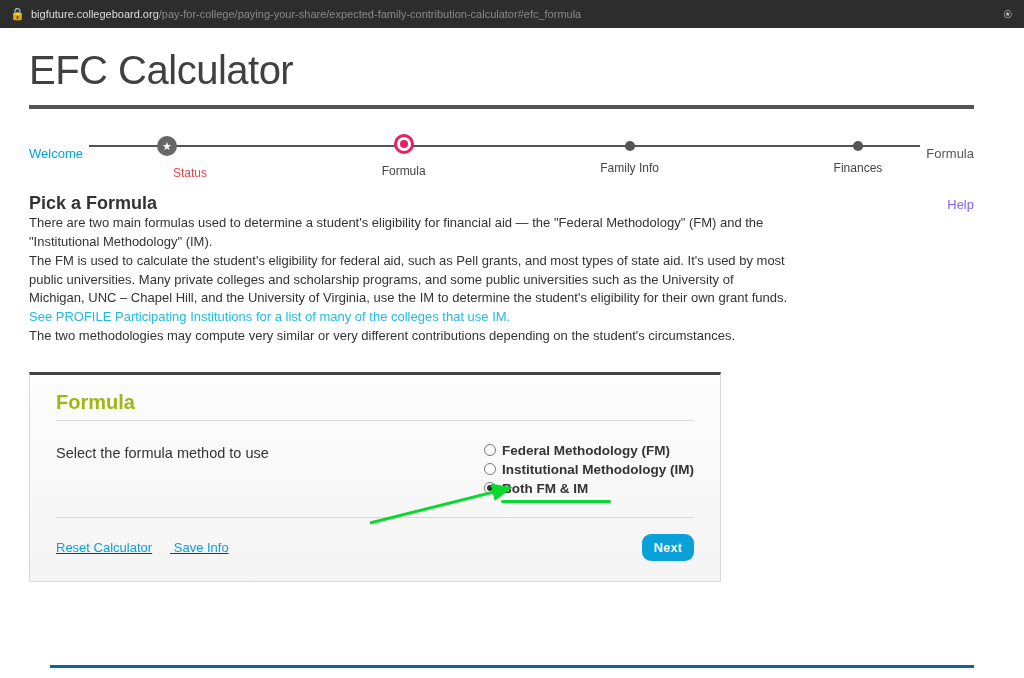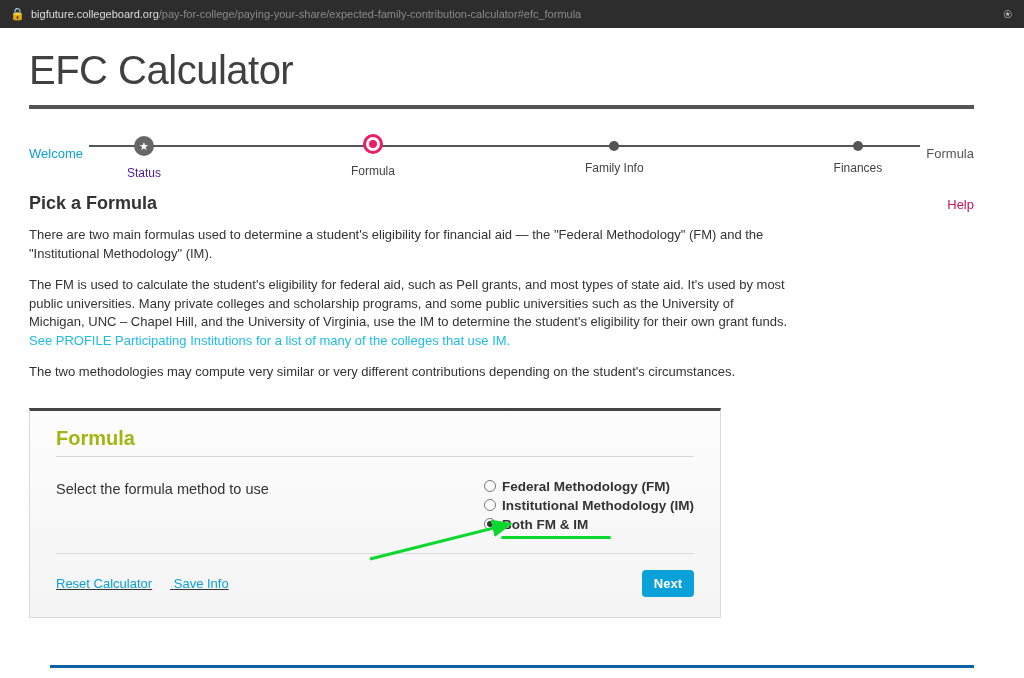--- a/index.html
+++ b/index.html
@@ -93,39 +93,38 @@
     background: #fff;
     border: 3px solid #e91e63;
     margin-top: 1px;
     position: relative;
   }
   .step .dot.current::after{
     content:""; position:absolute; left:3px; top:3px; width:8px; height:8px;
     background:#e91e63; border-radius:50%;
   }
   .step .label { color: #444; }
-  .step .label.active { color: #4c1d95; }
+  .step .label.active { color: #ef4444; margin-left: 46px; }
 
   .subhead {
     margin-top: 20px;
     display: flex;
     justify-content: space-between;
     align-items: baseline;
   }
   h2.pick {
     font-size: 18px;
     font-weight: 600;
     color: #333;
   }
-  .help { color: #be185d; font-size: 13px; cursor:pointer; }
+  .help { color: #8b5cf6; font-size: 13px; cursor:pointer; }
   p.body {
     font-size: 13px;
     line-height: 1.45;
     color: #333;
-    margin-top: 12px;
     max-width: 760px;
   }
   a.inline { color: #1fbce4; text-decoration: none; }
 
   .panel {
     margin-top: 26px;
     border-top: 3px solid #444;
     border-left: 1px solid #d9d9d9;
     border-right: 1px solid #d9d9d9;
     border-bottom: 1px solid #d9d9d9;
@@ -161,21 +160,21 @@
   .radio.checked::after{ content:""; width:6px; height:6px; background:#333; border-radius:50%; }
   .underline-green { height:3px; background:#0bd82f; width:110px; margin-left:17px; margin-top:1px; border-radius:2px; }
   .panel-foot {
     display:flex; justify-content:space-between; align-items:center;
     padding-top: 16px;
   }
   .foot-links { font-size:13px;text-decoration:underline; }
   .foot-links span { color:#0aa0d8; cursor:pointer; margin-right: 18px; }
   .next-btn {
     background:#0aa0d8; color:#fff; font-weight:700; font-size:13px;
-    padding: 6px 12px; border-radius:4px; cursor:pointer; border:none;
+    padding: 6px 12px; border-radius:9px; cursor:pointer; border:none;
   }
   .arrow {
     position:absolute; left:330px; top:108px; pointer-events:none;
   }
   .footer-rule {
     height:3px; background:#0d62a6; width:924px; position:absolute; bottom:10px; left:50px;
   }
 </style>
 </head>
 <body>

